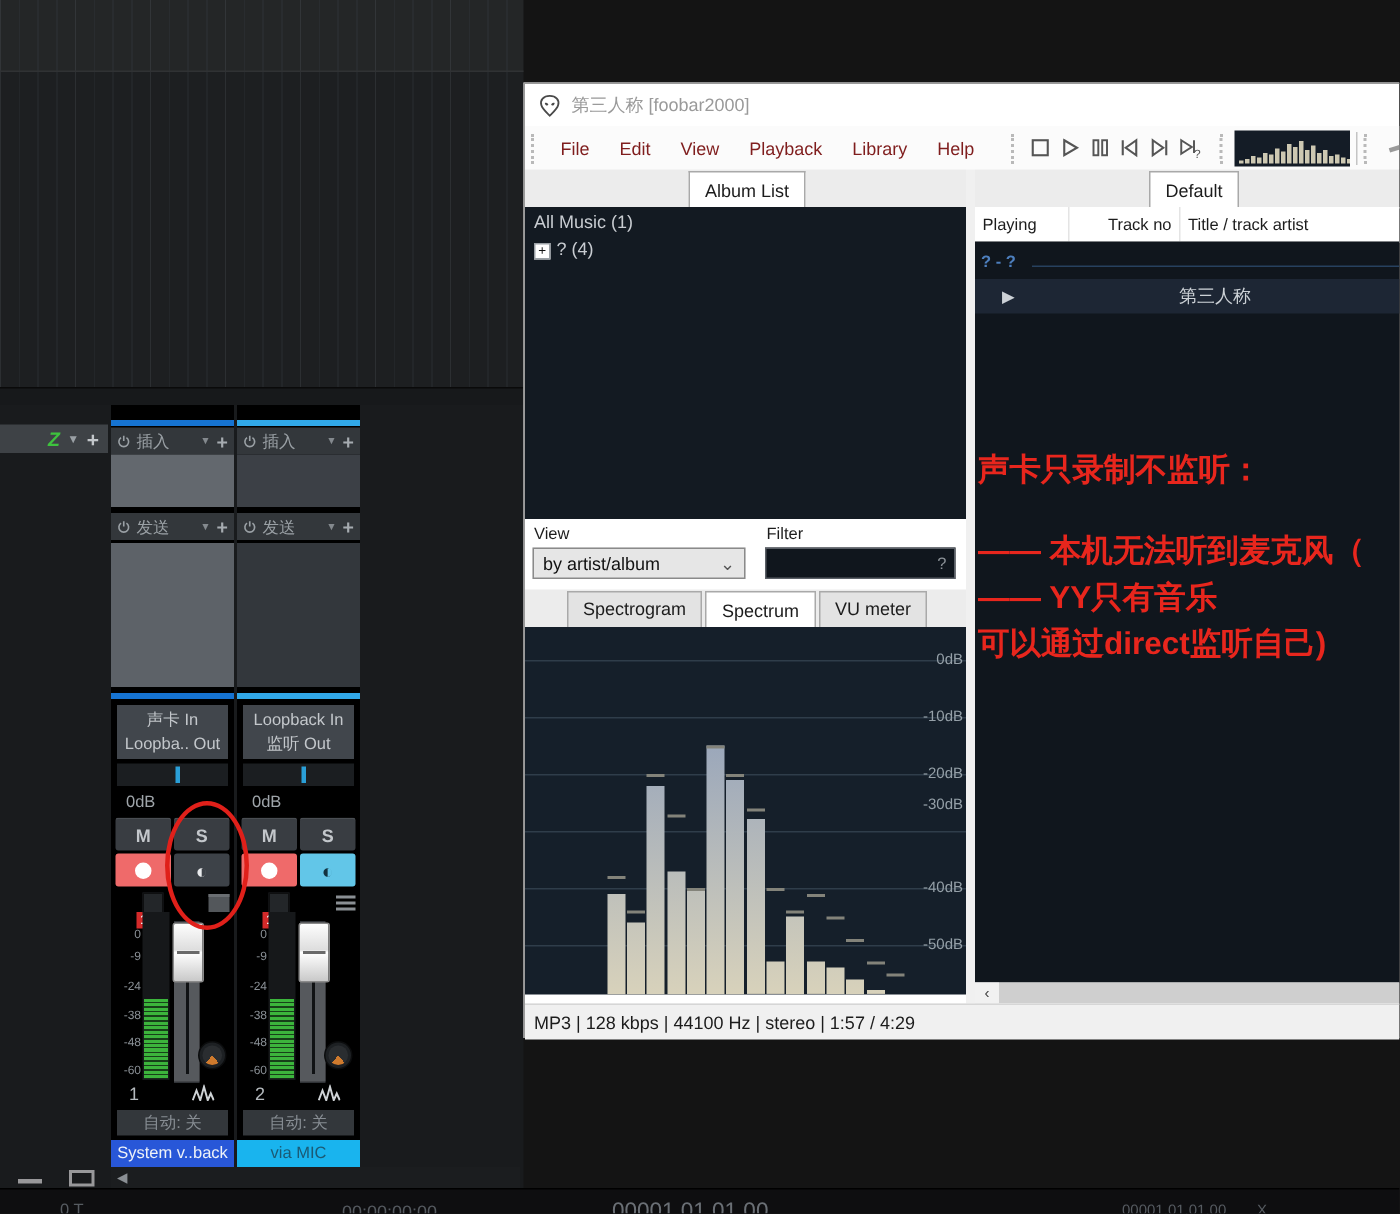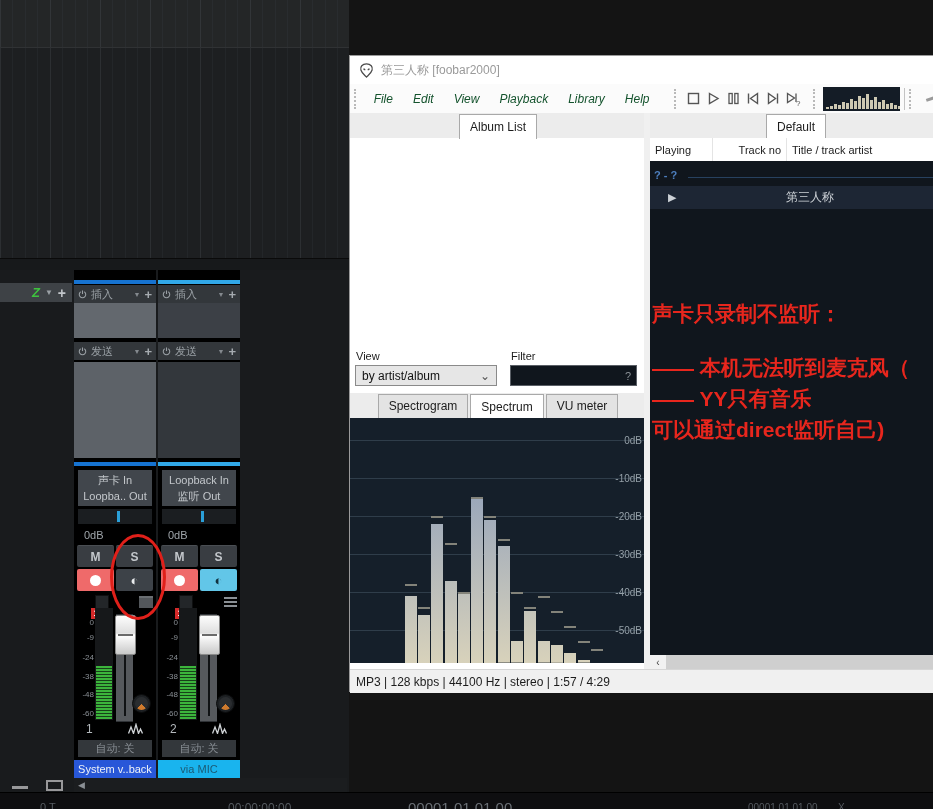--- a/index.html
+++ b/index.html
@@ -60,21 +60,21 @@
   .wc-rect{left:46px;top:510px;width:13px;height:7px;border:2px solid #98989a;}
   #red-ellipse{left:110px;top:534px;width:50px;height:80px;border:3px solid #e0201a;border-radius:50%;z-index:40;}
   
   #bottombar{left:0;top:792px;width:933px;height:17px;background:#0e0e10;border-top:1px solid #000;overflow:hidden;color:#565b61;}
   #bottombar span{position:absolute;white-space:nowrap;}
   
   #fb{left:349px;top:55px;width:590px;height:637px;background:#fff;border:1px solid #9a9a9a;box-sizing:border-box;z-index:10;}
   #fb-title{left:0;top:0;width:100%;height:28px;display:flex;align-items:center;gap:7px;padding-left:9px;box-sizing:border-box;color:#9a9a9a;font-size:12px;}
   #fb-menubar{left:0;top:28px;width:100%;height:29px;background:#fbfbfb;display:flex;align-items:center;}
   .grip{width:4px;height:20px;border-left:2px dotted #b9b9b9;margin:0 4px;}
-  .menu-item{padding:0 10px;color:#14532d;font-size:12px;font-style:italic;}
+  .menu-item{padding:0 10px;color:#7f1d1d;font-size:12px;}
   .ticon{width:22px;height:20px;display:flex;align-items:center;justify-content:center;}
   #vis-box{width:85px;height:24px;background:#141c26;position:relative;overflow:hidden;}
   #vis-box i{position:absolute;bottom:2px;width:3px;background:#cdc8b2;}
   .vdiv{width:1px;height:22px;background:#c4c4c4;margin-left:4px;}
   .vol-dash{width:13px;height:3px;background:#9a9a9a;transform:rotate(-18deg);margin-left:8px;}
   
   .tabrow{background:#ececec;border-bottom:1px solid #fff;display:flex;align-items:flex-end;justify-content:center;}
   .tab{font-size:12px;color:#1c1c1c;padding:4px 10px 5px;border:1px solid #a9a9a9;border-bottom:none;background:#e3e3e3;margin-left:2px;}
   .tab.active{background:#fff;position:relative;top:1px;padding-top:5px;}
   
@@ -383,20 +383,26 @@
         </div>
       <div class="vdiv"></div>
       <div class="grip"></div>
       <div class="vol-dash"></div>
     </div>
 
     <div class="tabrow abs" style="left:0;top:57px;width:294px;height:25px">
       <div class="tab active">Album List</div>
     </div>
 
+    <div id="albtree" class="abs">
+      <div>All Music (1)</div>
+      <div style="margin-top:4px">
+        <span class="treebox">+</span><span>? (4)</span>
+      </div>
+    </div>
 
     <div id="viewfilter" class="abs">
       <span class="abs" style="left:6px;top:4px">View</span>
       <div class="combo abs">
         <span>by artist/album</span>
         <span style="color:#555">⌄</span>
       </div>
       <span class="abs" style="left:161px;top:4px">Filter</span>
       <div class="filterbox abs">
         <span>?</span>
@@ -410,21 +416,21 @@
     </div>
 
     <div id="spectrum" class="abs" style="background: rgb(21, 31, 42);">
         <div class="gline" style="top: 22px;"></div>
         <div class="glabel" style="top: 22px;">0dB</div>
         <div class="gline" style="top: 60px;"></div>
         <div class="glabel" style="top: 60px; margin-left: 24px;">-10dB</div>
         <div class="gline" style="top: 98px;"></div>
         <div class="glabel" style="top: 98px;">-20dB</div>
         <div class="gline" style="top: 136px;"></div>
-        <div class="glabel" style="top: 136px;">-30dB</div>
+        <div class="glabel" style="top: 119px;">-30dB</div>
         <div class="gline" style="top: 174px;"></div>
         <div class="glabel" style="top: 174px;">-40dB</div>
         <div class="gline" style="top: 212px;"></div>
         <div class="glabel" style="top: 212px;">-50dB</div>
         <div class="glabel" style="top: 250px;">-60dB</div>
         <div class="sbar" style="left: 54.6px; top: 177.8px; height: 67.2px; background: linear-gradient(rgb(126, 147, 186), rgb(216, 210, 187)) 0px -177.8px / 100% 245px;"></div>
         <div class="speak" style="left: 54.6px; top: 166.4px;"></div>
         <div class="sbar" style="left: 67.9px; top: 196.8px; height: 48.2px; background: linear-gradient(rgb(126, 147, 186), rgb(216, 210, 187)) 0px -196.8px / 100% 245px;"></div>
         <div class="speak" style="left: 67.9px; top: 189.2px;"></div>
         <div class="sbar" style="left: 81.2px; top: 105.6px; height: 139.4px; background: linear-gradient(rgb(126, 147, 186), rgb(216, 210, 187)) 0px -105.6px / 100% 245px;"></div>

